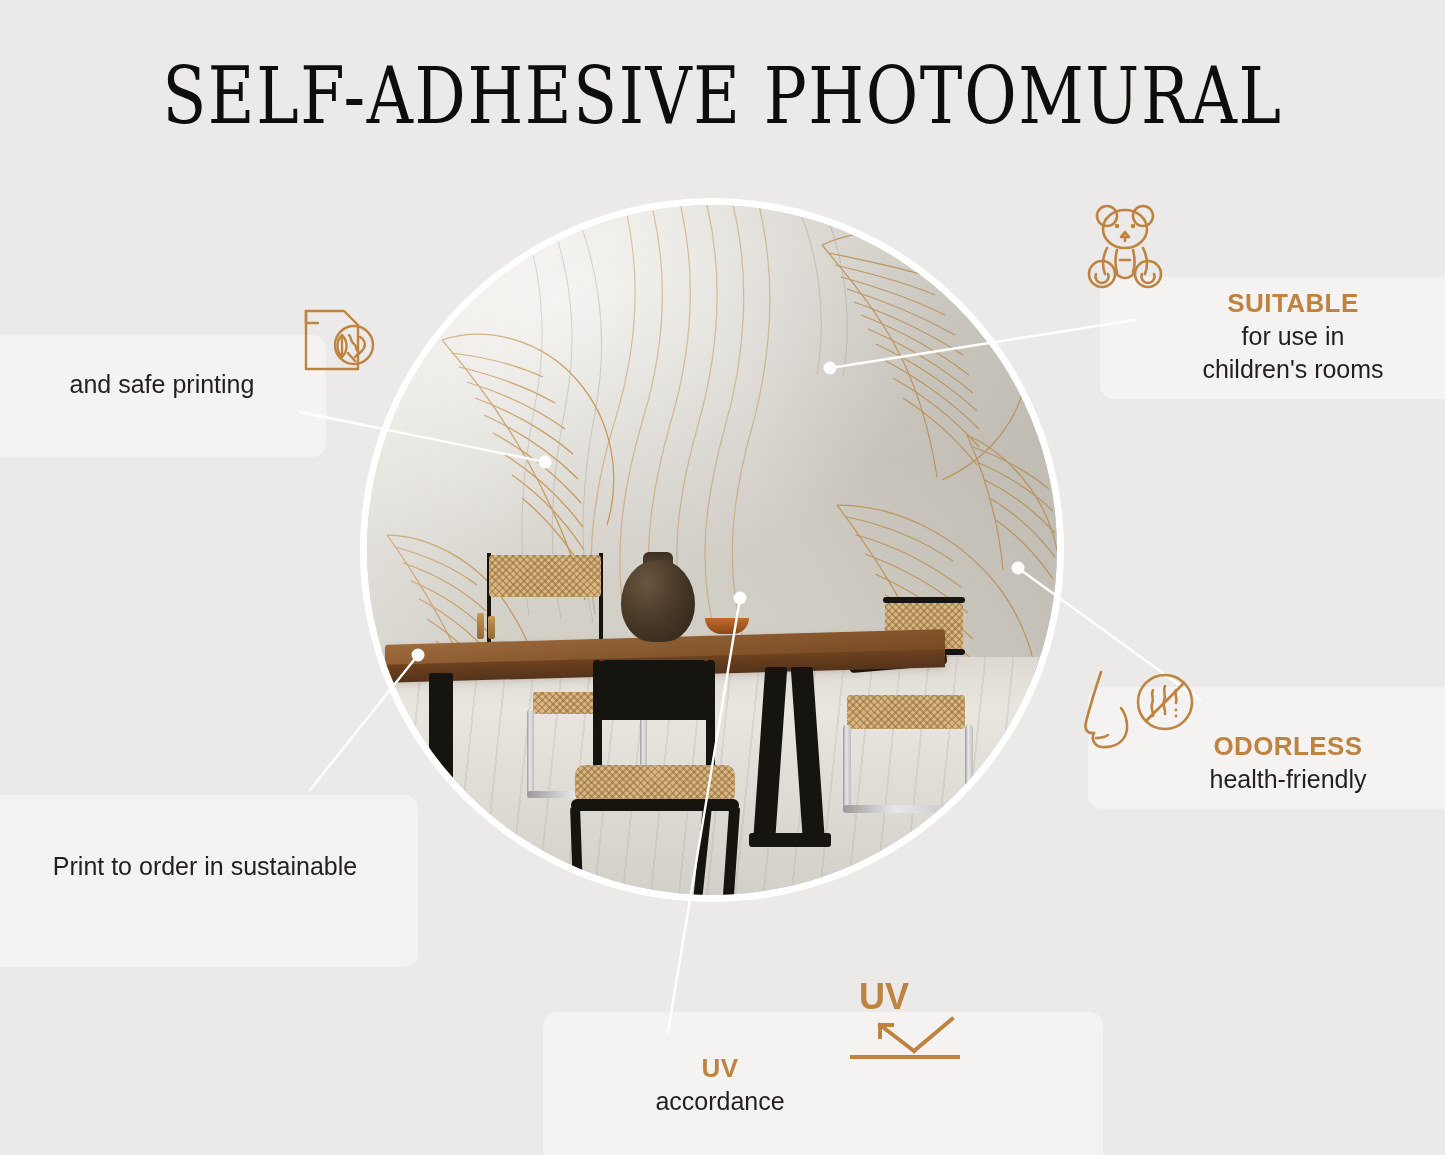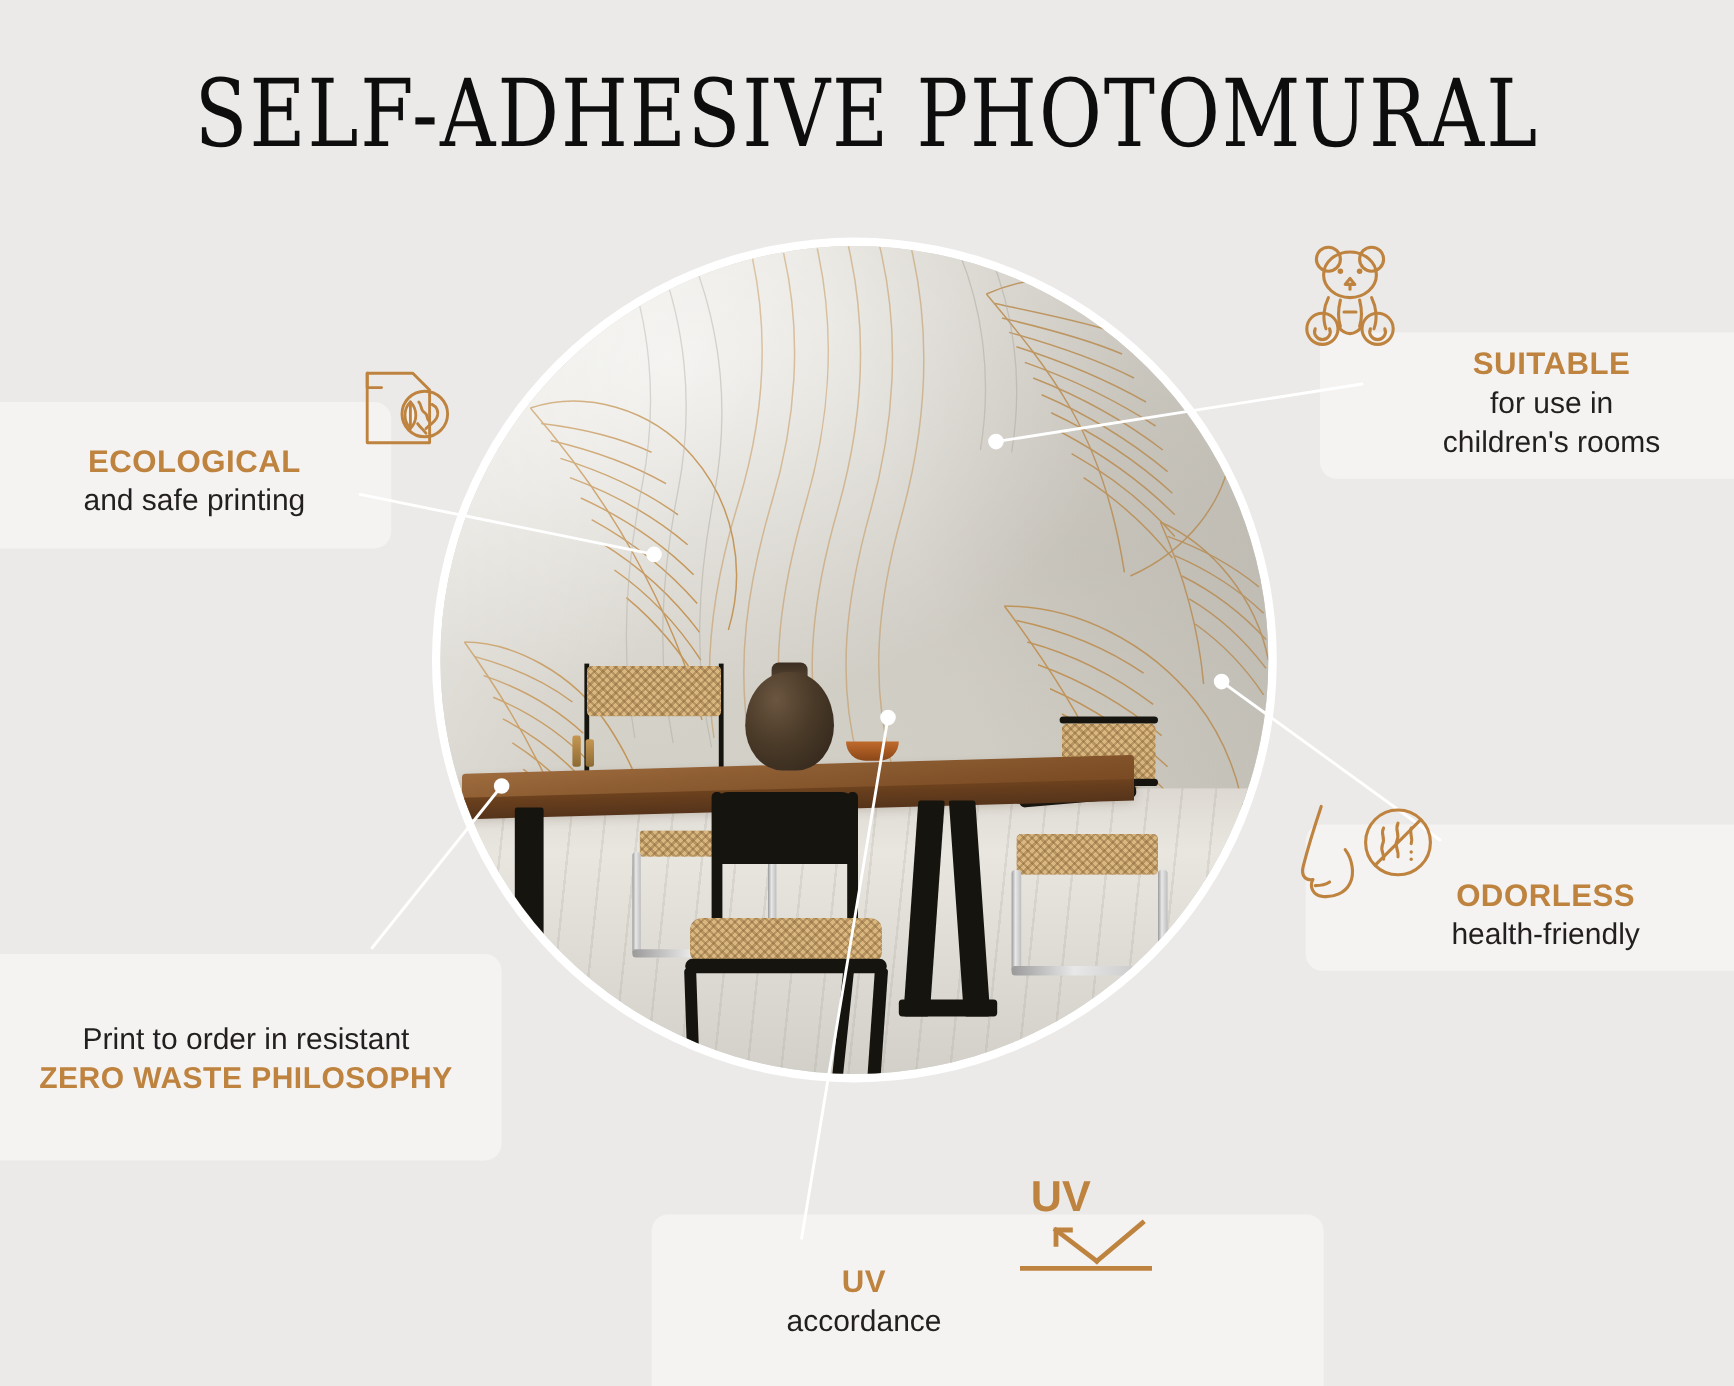--- a/index.html
+++ b/index.html
@@ -376,38 +376,36 @@
     <svg width="112" height="92" viewBox="0 0 112 92" fill="none" stroke="#bf8340" stroke-width="4" stroke-linecap="square" stroke-linejoin="miter">
       <text x="36" y="34" text-anchor="middle" font-family="Liberation Sans, sans-serif" font-size="36" font-weight="bold" fill="#bf8340" stroke="none">UV</text>
       <line x1="104" y1="44" x2="66" y2="76"></line>
       <line x1="66" y1="76" x2="32" y2="50"></line>
       <path d="M32 50 L32 62 M32 50 L44 50"></path>
       <line x1="4" y1="82" x2="110" y2="82"></line>
     </svg>
   </div>
 
   <div class="card-text" style="left:12px; top:368px; width:300px; text-align:center;">
-    <span class="hl" style="font-size:26px;">ECOLOGICAL</span>
     <span>and safe printing</span>
   </div>
 
   <div class="card-text" style="left:1128px; top:287px; width:330px; text-align:center;">
     <span class="hl" style="font-size:26px;">SUITABLE</span>
     <span style="display:block;">for use in</span>
     <span style="display:block;">children's rooms</span>
   </div>
 
   <div class="card-text" style="left:1118px; top:730px; width:340px; text-align:center;">
     <span class="hl" style="font-size:26px;">ODORLESS</span>
     <span>health-friendly</span>
   </div>
 
   <div class="card-text" style="left:10px; top:850px; width:390px; text-align:center;">
-    <span style="display:block;">Print to order in resistant</span>
-    <span class="hl" style="font-size:25px;">ZERO WASTE PHILOSOPHY</span>
+    <span style="display:block;">Print to order in sustainable</span>
   </div>
 
   <div class="card-text" style="left:570px; top:1052px; width:300px; text-align:center;">
     <span class="hl" style="font-size:26px;">UV</span>
     <span>accordance</span>
   </div>
 
 </div>
 
 </body></html>

